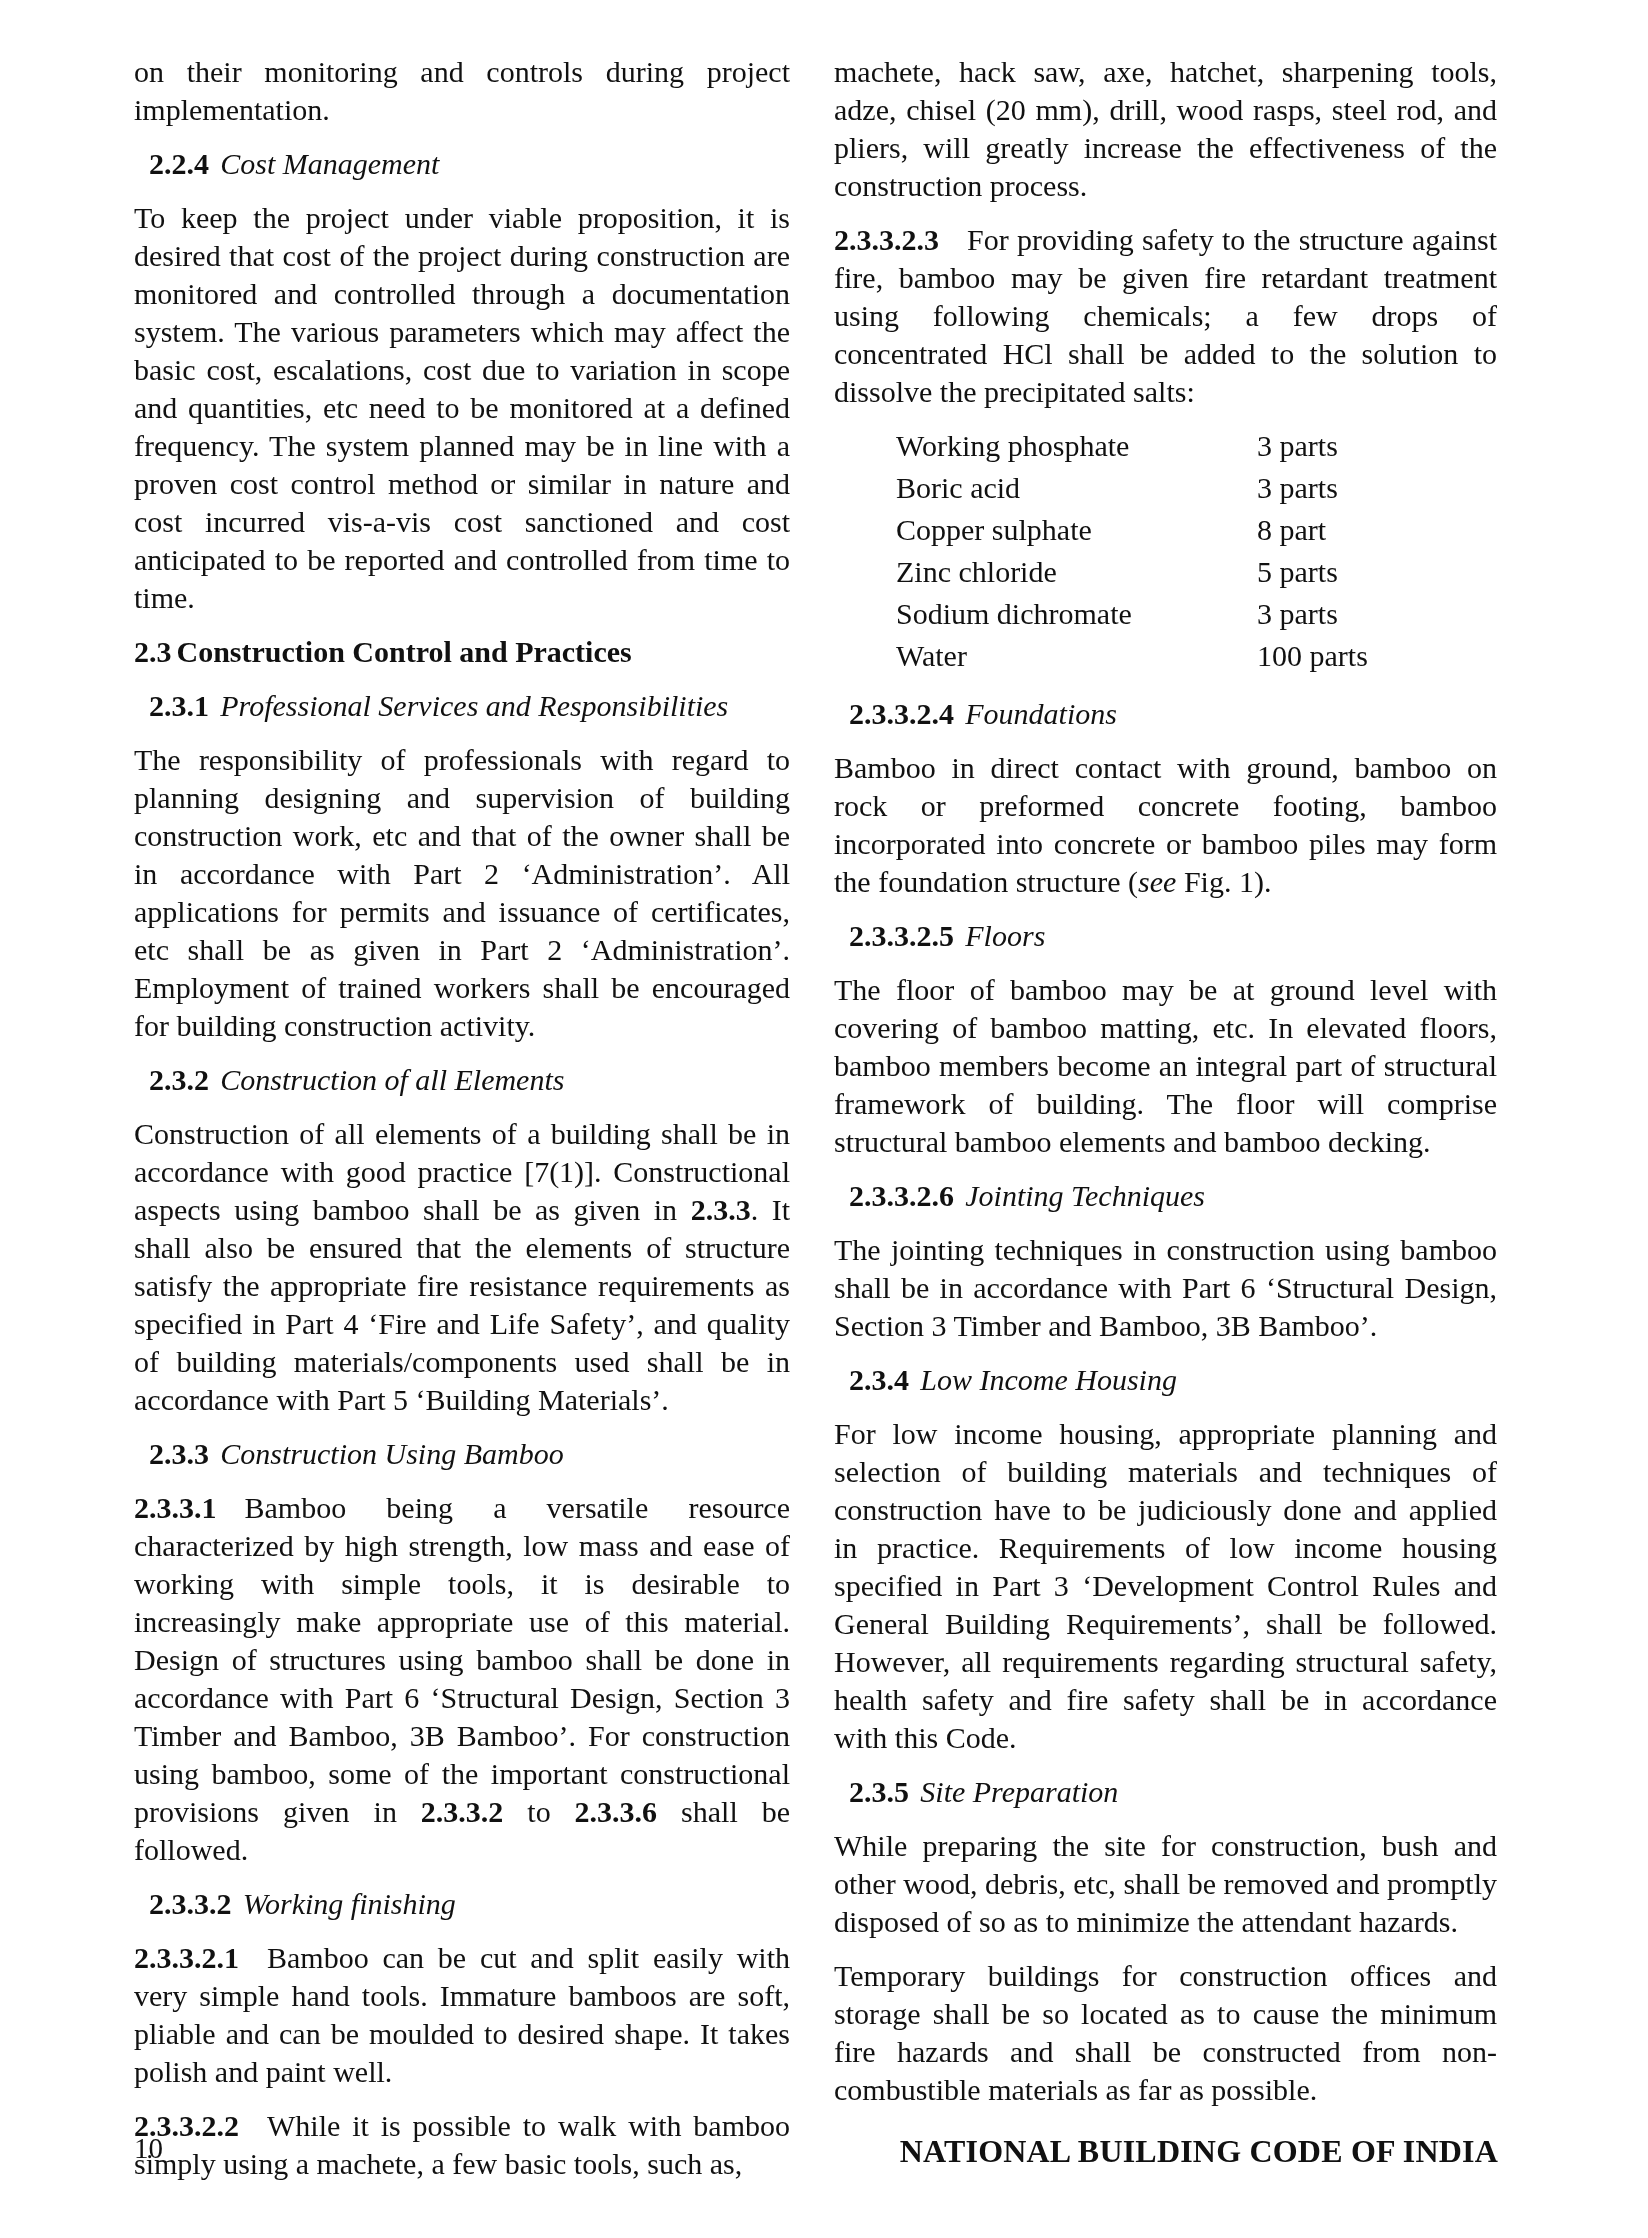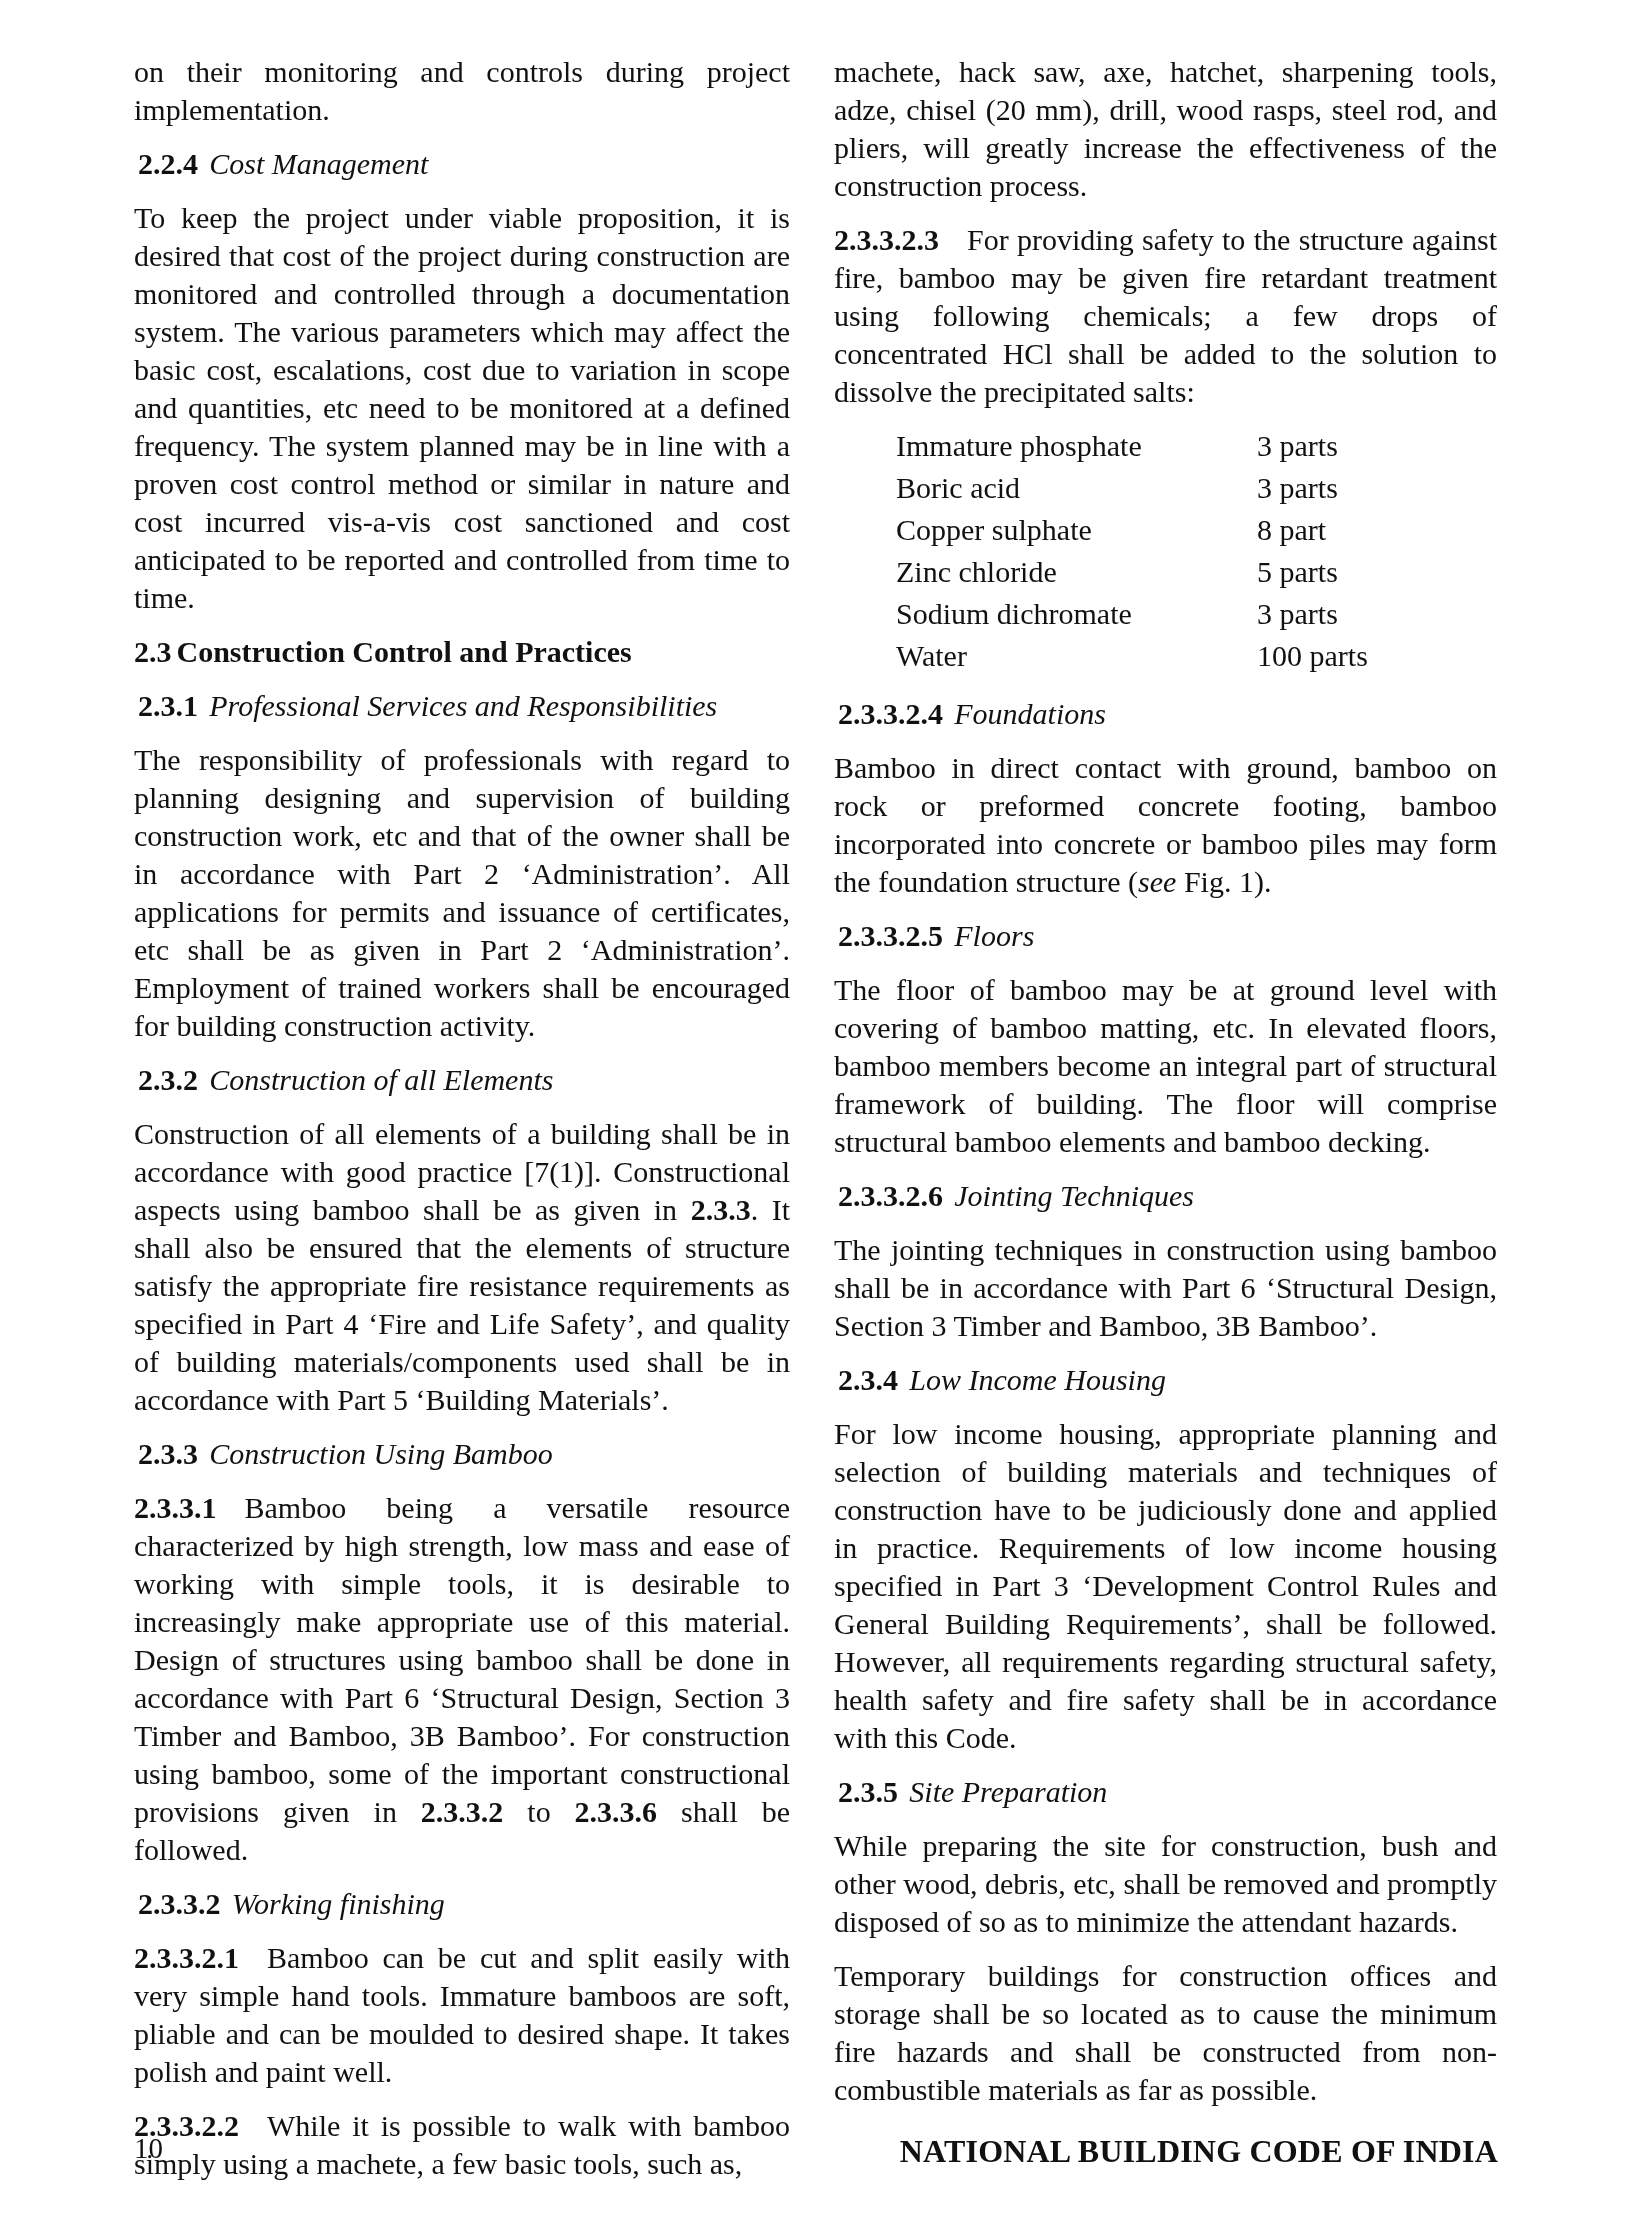--- a/index.html
+++ b/index.html
@@ -9,21 +9,21 @@
     color: #111111;
   }
   .col {
     position: absolute; top: 53px;
     font-size: 30px; line-height: 38px;
     text-align: justify; hyphens: none;
   }
   .col-left  { left: 134px;  width: 656px; }
   .col-right { left: 834px; width: 663px; }
   .para { margin: 0 0 16px 0; }
-  .heading { margin: 0 0 16px 4px; }
+  .heading { margin: 0 0 16px 15px; }
   .heading .num { font-weight: bold; margin-right: 11.3px; }
   .heading .title { font-style: italic; }
   .heading-main { font-weight: bold; margin: 0 0 16px 0; }
   .heading-main .num { margin-right: 5px; }
   .runin { font-weight: bold; margin-right: 28px; }
   b.ref { font-weight: bold; }
   i.em { font-style: italic; }
   .chem-table { margin: 8px 0 16px 0; border-collapse: collapse; }
   .chem-table td { padding: 0; height: 42px; font-size: 30px; line-height: 38px; vertical-align: top; }
   .chem-table td.name { padding-left: 62px; width: 361px; }
@@ -66,21 +66,21 @@
 </div>
 
 <div class="col col-right">
   <p class="para">machete, hack saw, axe, hatchet, sharpening tools, adze, chisel (20 mm), drill, wood rasps, steel rod, and pliers, will greatly increase the effectiveness of the construction process.</p>
 
   <p class="para"><span class="runin">2.3.3.2.3</span><span>For providing safety to the structure against fire, bamboo may be given fire retardant treatment using following chemicals; a few drops of concentrated HCl shall be added to the solution to dissolve the precipitated salts:</span></p>
 
   <table class="chem-table">
     <tbody>
       <tr>
-          <td class="name">Immature phosphate</td>
+          <td class="name">Working phosphate</td>
           <td class="qty">3 parts</td>
         </tr>
       <tr>
           <td class="name">Boric acid</td>
           <td class="qty">3 parts</td>
         </tr>
       <tr>
           <td class="name">Copper sulphate</td>
           <td class="qty">8 part</td>
         </tr>

